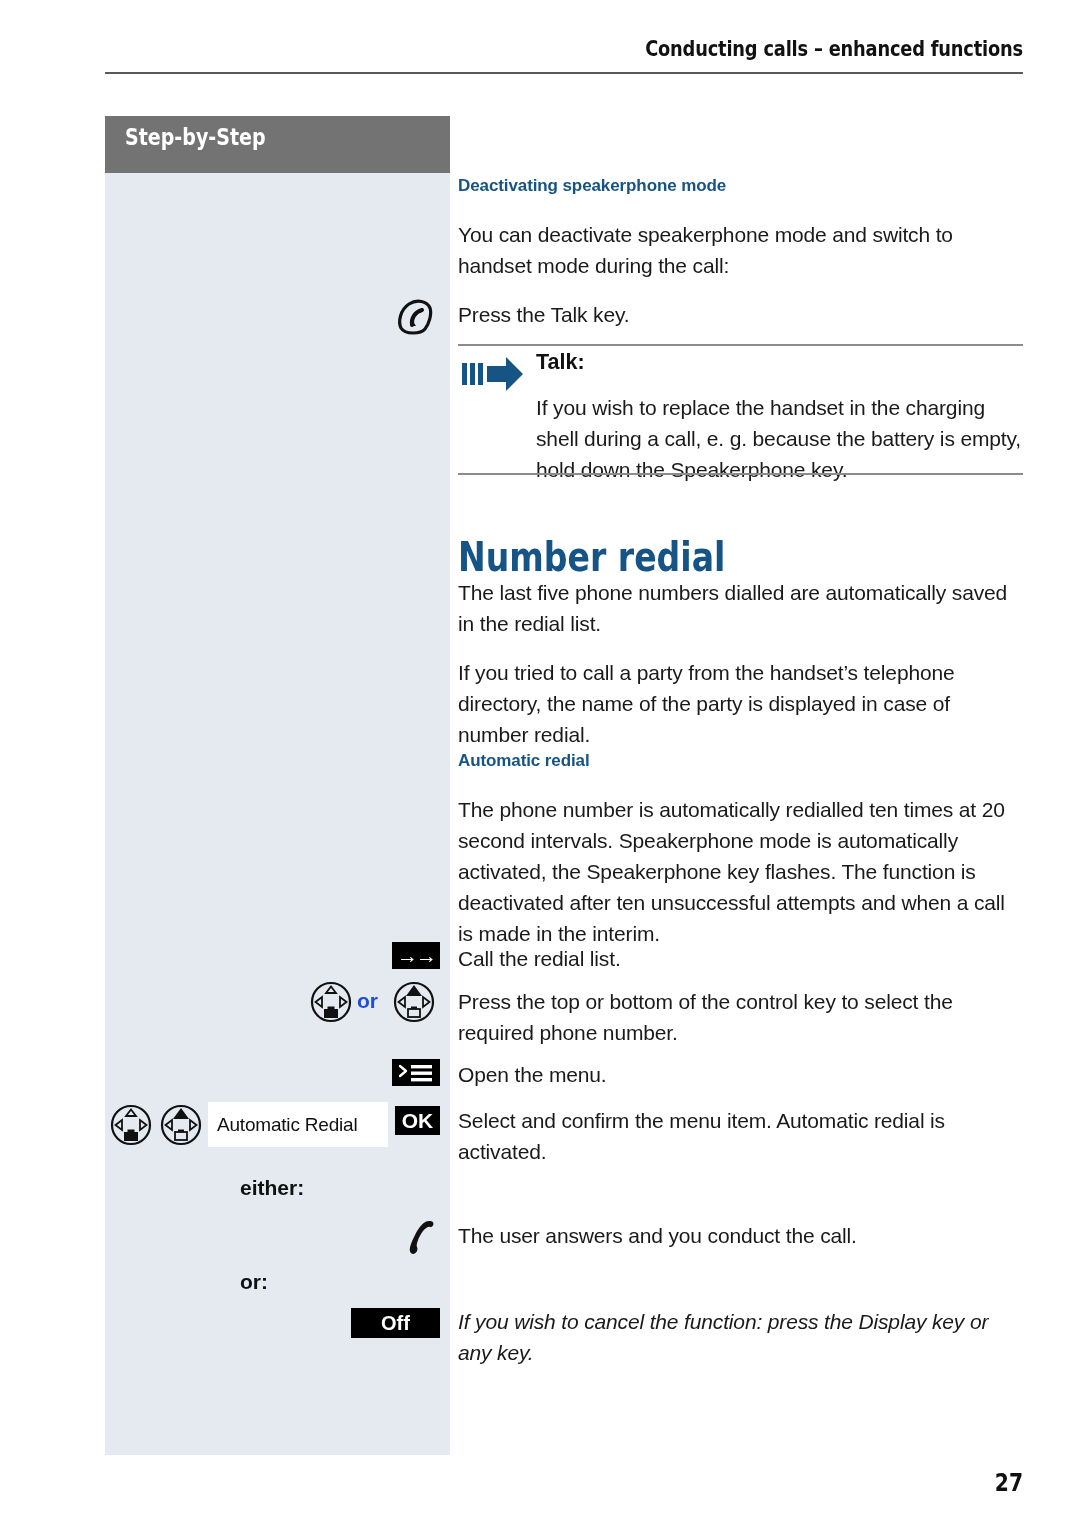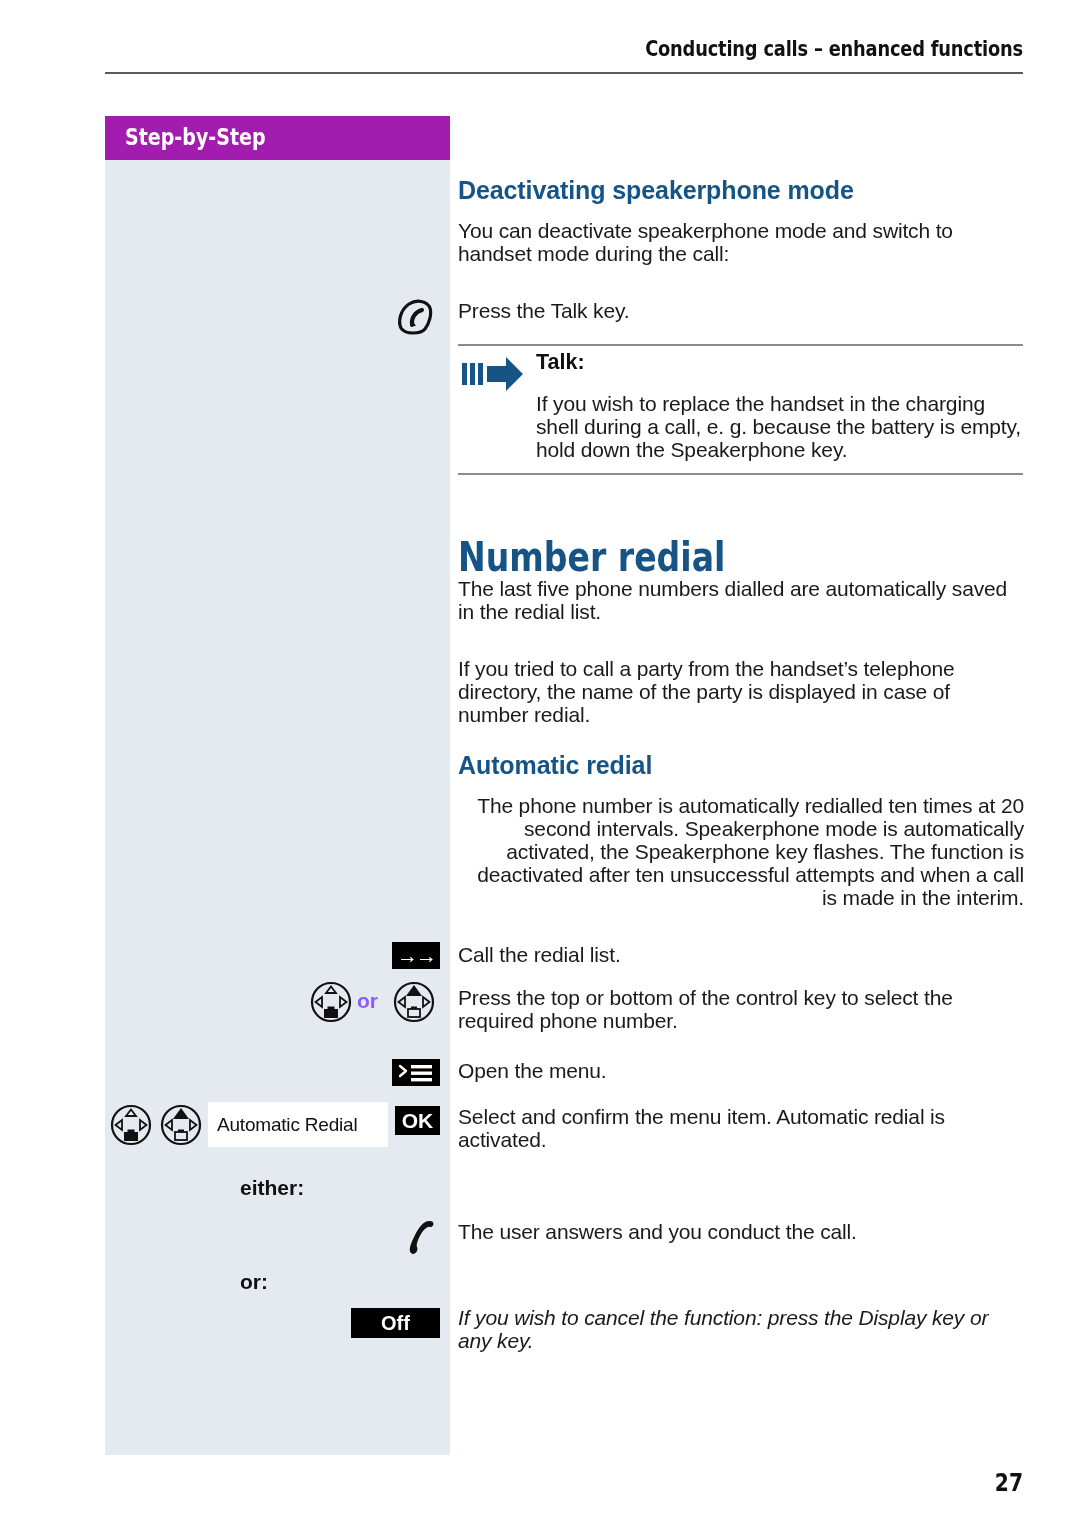--- a/index.html
+++ b/index.html
@@ -40,22 +40,22 @@
     height: 2px;
     background: #5a5a5a;
   }
 
   
   .sbs-banner {
     position: absolute;
     left: 105px;
     top: 116px;
     width: 345px;
-    height: 44px;
-    background: #a21caf;
+    height: 57px;
+    background: #737373;
   }
   .sbs-banner span {
     position: absolute;
     left: 20px;
     top: 8px;
     font-family: "DejaVu Sans Condensed", "Liberation Sans Narrow", "Liberation Sans", sans-serif;
     font-weight: bold;
     font-size: 23px;
     color: #ffffff;
     transform: scaleX(0.92);
@@ -66,38 +66,38 @@
     position: absolute;
     left: 105px;
     top: 160px;
     width: 345px;
     height: 1295px;
     background: #e5eaf0;
   }
   .h-blue {
     color: #155485;
     font-weight: bold;
-    font-size: 25px;
+    font-size: 17px;
     font-family: "Liberation Sans", sans-serif;
     letter-spacing: -0.1px;
     margin: 0;
   }
   .h-big {
     color: #155485;
     font-family: "DejaVu Sans Condensed", "Liberation Sans Narrow", "Liberation Sans", sans-serif;
     font-weight: bold;
     font-size: 40px;
     transform: scaleX(0.92);
     transform-origin: left center;
     margin: 0;
     white-space: nowrap;
   }
   .para {
     font-size: 21px;
-    line-height: 23px;
+    line-height: 31px;
     color: #1a1a1a;
     margin: 0;
     letter-spacing: -0.15px;
   }
 
   
   .abs { position: absolute; }
 
   
   .rule-thin {
@@ -202,38 +202,38 @@
 <div class="abs" style="left:458px; top:534px;">
   <h1 class="h-big">Number redial</h1>
 </div>
 
 <div class="abs para" style="left:458px; top:577px; width:566px;">The last five phone numbers dialled are automatically saved in the redial list.</div>
 <div class="abs para" style="left:458px; top:657px; width:566px;">If you tried to call a party from the handset’s telephone directory, the name of the party is displayed in case of number redial.</div>
 
 <div class="abs" style="left:458px; top:751px;">
   <h2 class="h-blue">Automatic redial</h2>
 </div>
-<div class="abs para" style="left:458px; top:794px; width:566px;text-align:right;">The phone number is automatically redialled ten times at 20 second intervals. Speakerphone mode is automatically activated, the Speakerphone key flashes. The function is deactivated after ten unsuccessful attempts and when a call is made in the interim.</div>
+<div class="abs para" style="left:458px; top:794px; width:566px;">The phone number is automatically redialled ten times at 20 second intervals. Speakerphone mode is automatically activated, the Speakerphone key flashes. The function is deactivated after ten unsuccessful attempts and when a call is made in the interim.</div>
 
 <div class="abs key-black" style="left:392px; top:942px; width:48px; height:27px; font-size:21px; letter-spacing:-2px;">
   <span>→→</span>
 </div>
 <div class="abs para" style="left:458px; top:943px; width:566px;">Call the redial list.</div>
 
 <div class="abs" style="left:310px; top:981px; width:42px; height:42px;">
   <svg width="42" height="42" viewBox="0 0 42 42" aria-hidden="true">
     <circle cx="21" cy="21" r="19" fill="none" stroke="#111111" stroke-width="2.2"></circle>
     <path d="M21 5.5 L26 12 L16 12 Z" fill="none" stroke="#111111" stroke-width="1.8"></path>
     <path d="M5.5 21 L12 16 L12 26 Z" fill="none" stroke="#111111" stroke-width="1.8"></path>
     <path d="M36.5 21 L30 16 L30 26 Z" fill="none" stroke="#111111" stroke-width="1.8"></path>
     <rect x="14" y="28" width="14" height="9" fill="#111111"></rect>
     <rect x="17.5" y="25.5" width="7" height="3" fill="#111111"></rect>
   </svg>
 </div>
-<div class="abs" style="left:357px; top:989px; font-size:21px; font-weight:bold; color:#8b5cf6;">or</div>
+<div class="abs" style="left:357px; top:989px; font-size:21px; font-weight:bold; color:#1d4ed8;">or</div>
 <div class="abs" style="left:393px; top:981px; width:42px; height:42px;">
   <svg width="42" height="42" viewBox="0 0 42 42" aria-hidden="true">
     <circle cx="21" cy="21" r="19" fill="none" stroke="#111111" stroke-width="2.2"></circle>
     <path d="M21 4 L29 15 L13 15 Z" fill="#111111"></path>
     <path d="M5.5 21 L12 16 L12 26 Z" fill="none" stroke="#111111" stroke-width="1.8"></path>
     <path d="M36.5 21 L30 16 L30 26 Z" fill="none" stroke="#111111" stroke-width="1.8"></path>
     <rect x="15" y="28" width="12" height="8" fill="none" stroke="#111111" stroke-width="1.8"></rect>
     <rect x="18" y="25.5" width="6" height="2.6" fill="#111111"></rect>
   </svg>
 </div>

